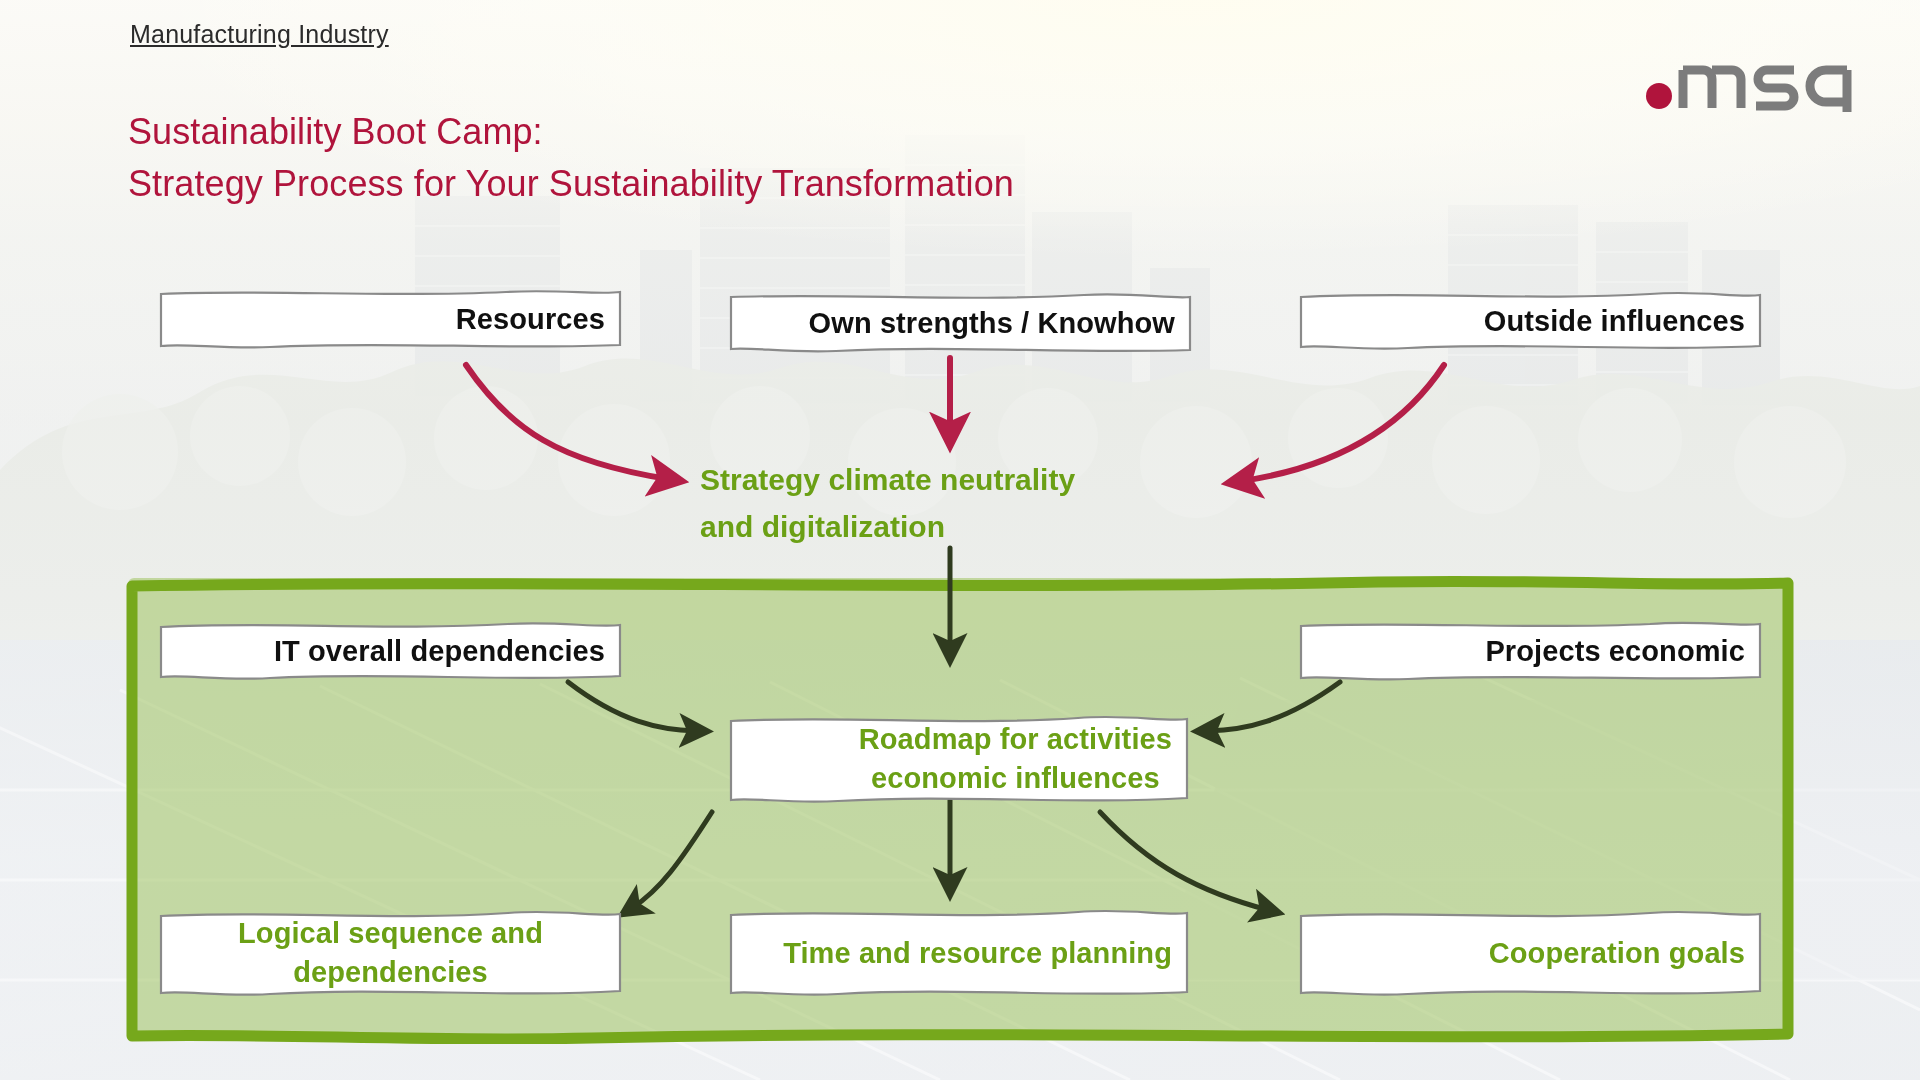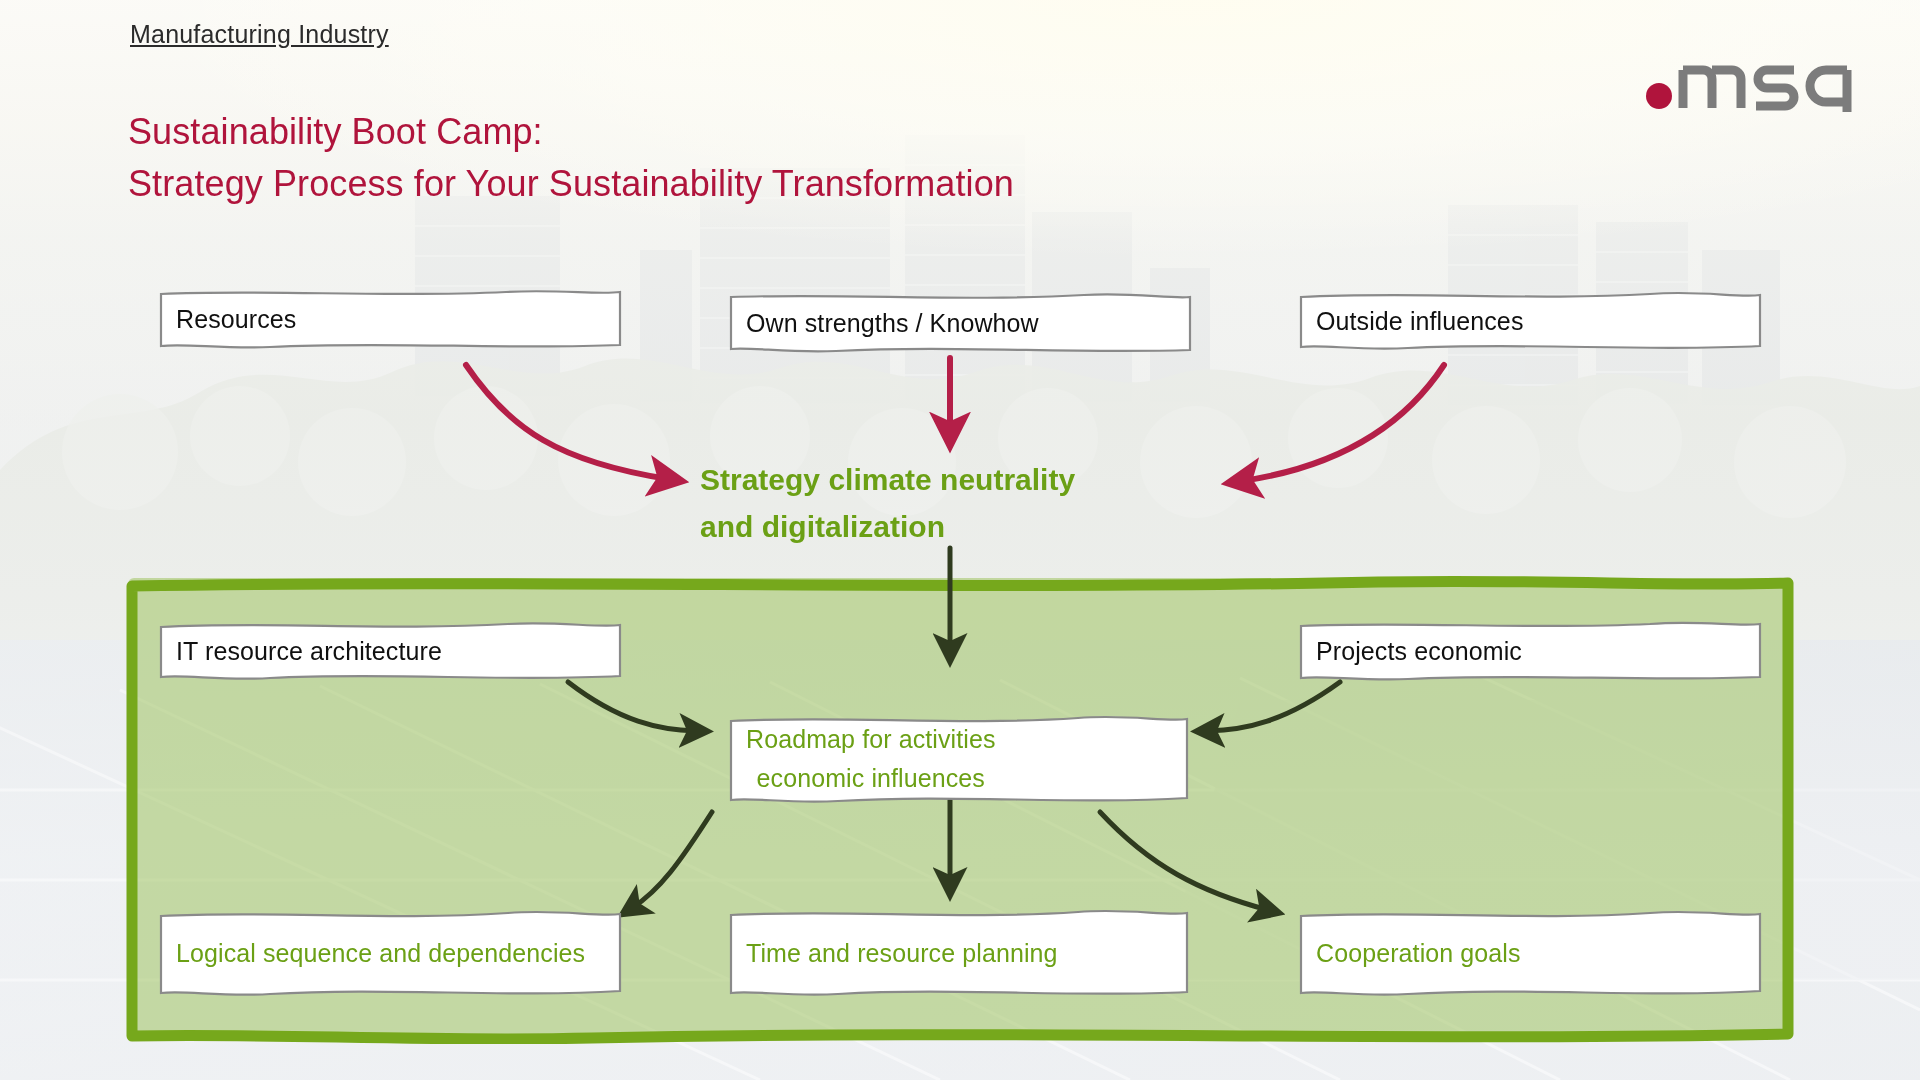--- a/index.html
+++ b/index.html
@@ -57,25 +57,25 @@
   .greenpanel .fill {
     position:absolute; inset:0;
     background:rgba(155,193,90,0.52);
     border-radius:6px;
   }
   .greenpanel .stroke { position:absolute; inset:-6px; }
 
   
   .sbox {
     position:absolute;
-    display:flex; align-items:center; justify-content:flex-start;
+    display:flex; align-items:center; justify-content:flex-end;
     text-align:center;
-    font-weight:normal;
+    font-weight:bold;
     color:#101010;
-    font-size:25px;
+    font-size:29px;
     line-height:34px;
     letter-spacing:0.1px;
     padding:0 18px;
   }
   .sbox .paper { position:absolute; inset:0; z-index:0; }
   .sbox .lbl   { position:relative; z-index:1; }
   .sbox.green .lbl { color:#6ba015; }
 
   
   #arrows { position:absolute; inset:0; pointer-events:none; }
@@ -263,21 +263,21 @@
 <div class="strategy">
   <span>Strategy climate neutrality</span>
   <span class="s2">and digitalization</span>
 </div>
 
 <div class="sbox" style="left:158px; top:620px; width:465px; height:62px;">
   <svg class="paper" viewBox="0 0 465 62" preserveAspectRatio="none" aria-hidden="true">
     <path d="M3 7 C 112 1, 232 11, 350 4 C 400 1, 440 8, 462 5
              L462 56 C 350 62, 230 52, 112 58 C 64 61, 26 54, 3 57 Z" fill="#ffffff" stroke="#8a8a8a" stroke-width="2.2"></path>
   </svg>
-  <span class="lbl">IT resource architecture</span>
+  <span class="lbl">IT overall dependencies</span>
 </div>
 
 <div class="sbox" style="left:1298px; top:620px; width:465px; height:62px;">
   <svg class="paper" viewBox="0 0 465 62" preserveAspectRatio="none" aria-hidden="true">
     <path d="M3 6 C 114 1, 234 10, 352 4 C 402 0, 440 7, 462 4
              L462 57 C 348 62, 228 53, 110 59 C 62 61, 24 55, 3 58 Z" fill="#ffffff" stroke="#8a8a8a" stroke-width="2.2"></path>
   </svg>
   <span class="lbl">Projects economic</span>
 </div>
 

